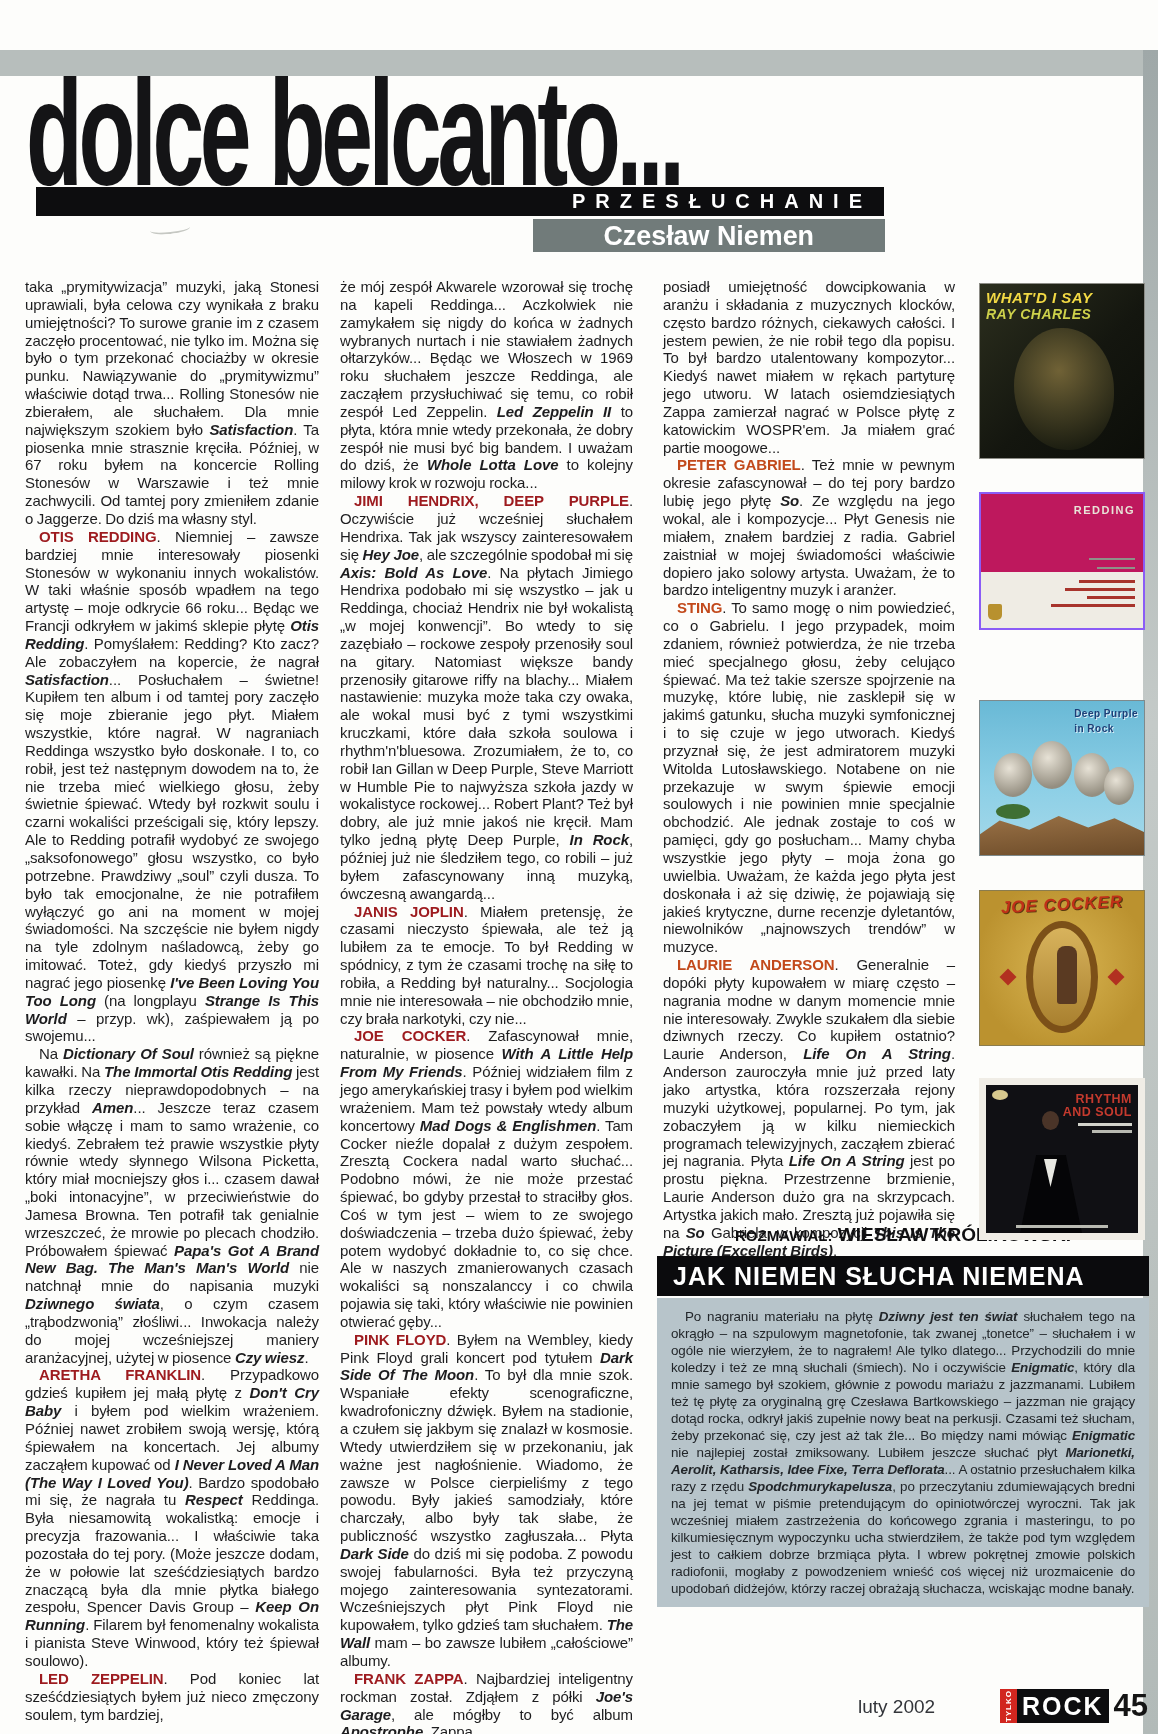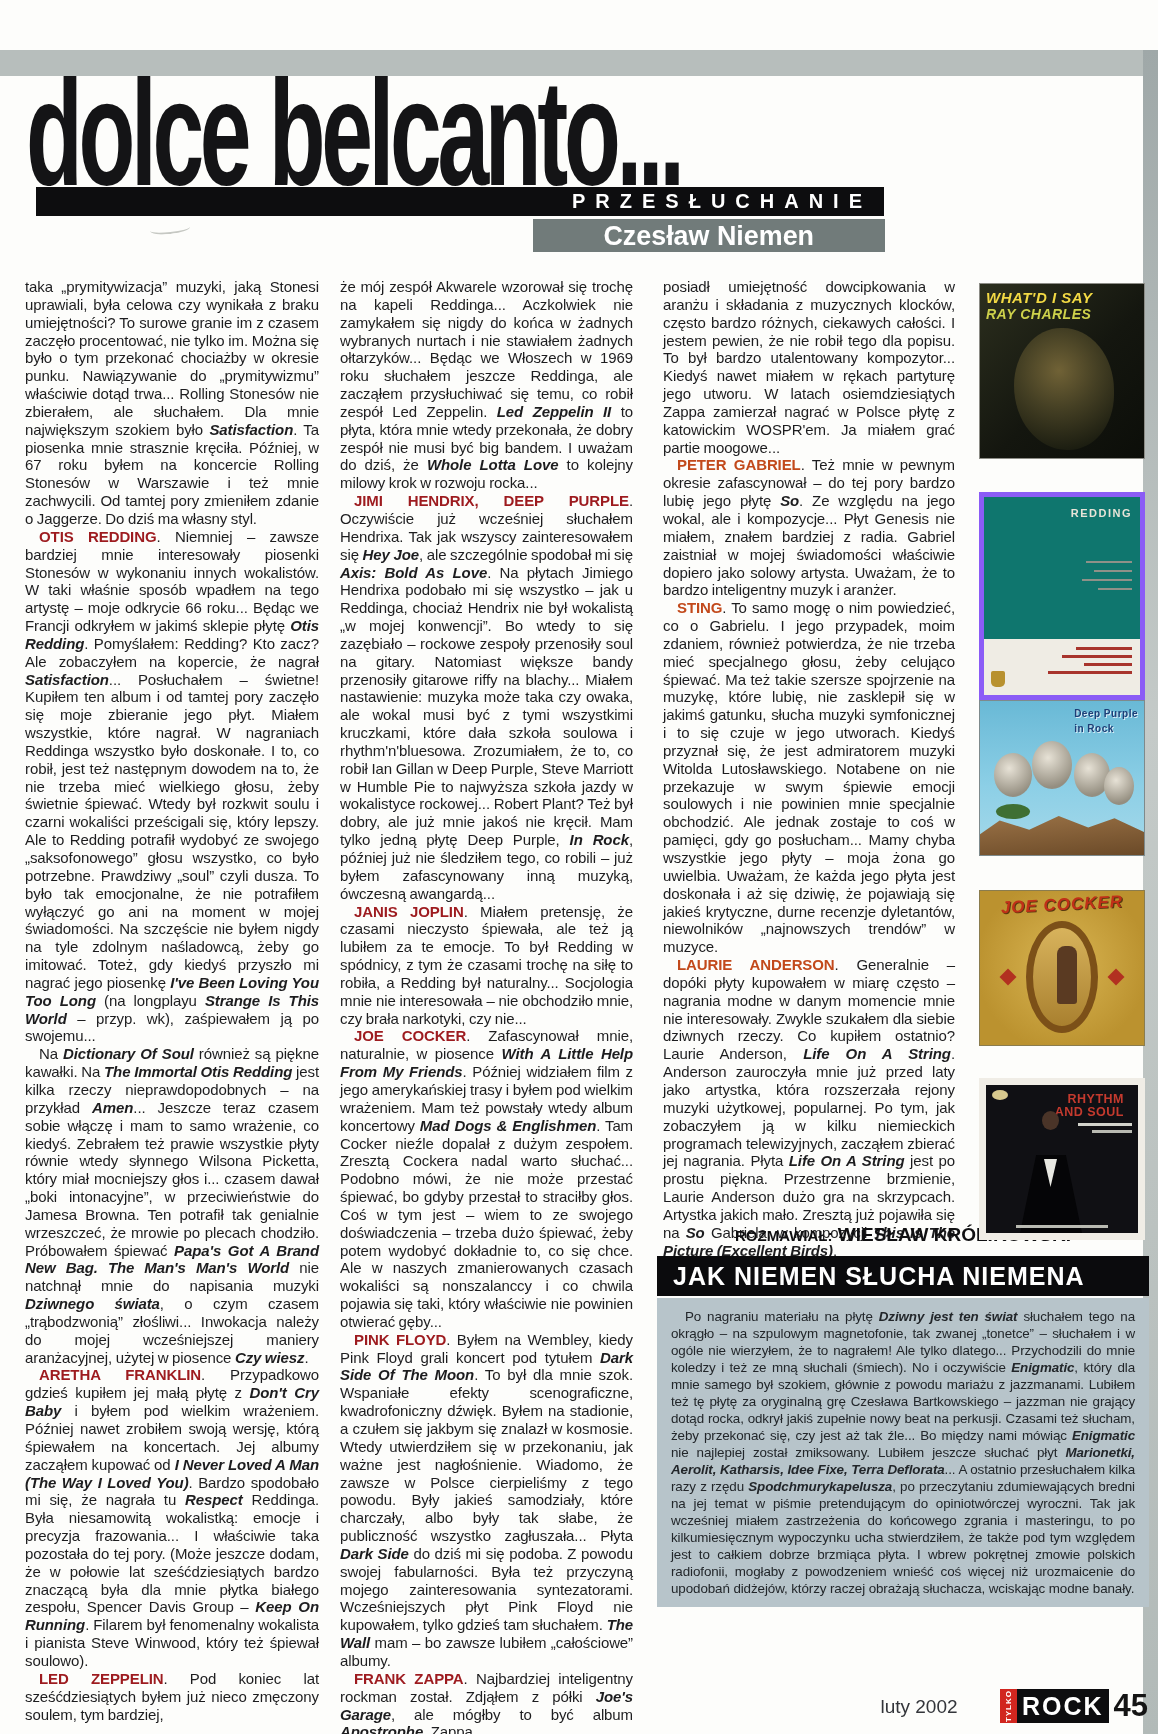--- a/index.html
+++ b/index.html
@@ -40,21 +40,21 @@
   .box-title{color:#fff;font-weight:bold;font-size:25px;letter-spacing:1px;white-space:nowrap;}
   .box-body{background:#b7c4ca;padding:10px 14px 10px 14px;font-size:13.4px;line-height:17px;
             text-align:justify;color:#22262a;letter-spacing:-0.1px;}
   
   .album{position:absolute;left:979px;width:166px;box-sizing:border-box;overflow:hidden;}
   #album1{top:283px;height:176px;background:linear-gradient(135deg,#2c2f1e 0%,#14160f 55%,#0c0e09 100%);border:1px solid #8c8c86;}
   .a1-title{position:absolute;left:6px;top:5px;color:#f2d944;font-weight:bold;font-style:italic;font-size:15px;letter-spacing:.5px;}
   .a1-artist{position:absolute;left:6px;top:22px;color:#cdd14b;font-weight:bold;font-style:italic;font-size:14px;letter-spacing:.5px;}
   .a1-face{position:absolute;left:34px;top:44px;width:100px;height:122px;border-radius:48% 52% 46% 54%;
            background:radial-gradient(circle at 45% 35%,#7a6a3a 0%,#4a4426 40%,#1a1c10 85%);opacity:.9;}
-  #album2{top:492px;height:208px;background:#0f766e;border:5px solid #8b5cf6;}
+  #album2{top:492px;height:138px;background:#be185d;border:2px solid #8b5cf6;}
   .a2-artist{position:absolute;right:8px;top:10px;color:#e8e4d8;font-weight:bold;font-size:11px;letter-spacing:1.5px;}
   .a2-line{position:absolute;right:8px;height:2px;background:#8e9188;}
   .a2-panel{position:absolute;left:0;bottom:0;width:100%;height:56px;background:#efece4;}
   .a2-red{position:absolute;right:8px;height:3px;background:#a8342c;}
   .a2-shield{position:absolute;left:7px;bottom:8px;width:14px;height:16px;background:#b8912f;border-radius:2px 2px 5px 5px;}
   #album3{top:700px;height:156px;background:linear-gradient(180deg,#69b9d6 0%,#8ccfe6 55%,#a6d9ea 100%);border:1px solid #7e8a8c;}
   .a3-title{position:absolute;right:6px;top:5px;text-align:left;color:#1d3f77;font-weight:bold;font-size:10px;line-height:15px;
             text-shadow:1px 1px 0 rgba(235,245,250,.85);letter-spacing:.5px;}
   .a3-face{position:absolute;border-radius:50%;background:radial-gradient(circle at 40% 35%,#e7e2d6,#948e80 75%);}
   .a3-base{position:absolute;left:0;bottom:0;width:100%;height:46px;background:linear-gradient(175deg,#a0774a,#6b4a28);
@@ -63,31 +63,31 @@
   #album4{top:890px;height:156px;background:radial-gradient(circle at 50% 48%,#d9b552 0%,#bb922f 75%);border:1px solid #8a7c4e;}
   .a4-title{position:absolute;left:0;top:4px;width:100%;text-align:center;color:#c03018;font-weight:bold;font-style:italic;
             font-size:17px;letter-spacing:1px;text-shadow:1px 1px 0 #5a3a10;transform:rotate(-3deg);}
   .a4-oval{position:absolute;left:46px;top:30px;width:72px;height:112px;border:7px solid #7c5018;border-radius:50%;
            background:linear-gradient(#d8b35c,#a9802f);box-sizing:border-box;}
   .a4-figure{position:absolute;left:24px;top:18px;width:20px;height:58px;background:#5a3a22;border-radius:8px 8px 3px 3px;}
   .a4-orn{position:absolute;width:12px;height:12px;background:#b23020;transform:rotate(45deg);top:80px;}
   #album5{top:1078px;height:162px;background:#f0ede6;padding:7px;}
   .a5-inner{position:relative;width:100%;height:100%;background:#101014;}
   .a5-logo{position:absolute;left:6px;top:5px;width:16px;height:10px;background:#d8c98e;border-radius:50%;}
-  .a5-title{position:absolute;right:14px;top:8px;text-align:right;color:#c43a2e;font-weight:bold;font-size:12.5px;line-height:13px;letter-spacing:.5px;}
+  .a5-title{position:absolute;right:6px;top:8px;text-align:right;color:#c43a2e;font-weight:bold;font-size:12.5px;line-height:13px;letter-spacing:.5px;}
   .a5-sub1{position:absolute;right:6px;top:38px;width:54px;height:3px;background:#d2d3cb;}
   .a5-sub2{position:absolute;right:6px;top:45px;width:40px;height:3px;background:#b9bab2;}
   .a5-head{position:absolute;left:56px;top:26px;width:17px;height:19px;background:#4a3428;border-radius:50%;}
   .a5-body{position:absolute;left:34px;bottom:0;width:62px;height:78px;background:#050507;
            clip-path:polygon(26% 0,74% 0,100% 100%,0 100%);}
   .a5-shirt{position:absolute;left:58px;bottom:46px;width:13px;height:28px;background:#e8e8e2;
             clip-path:polygon(0 0,100% 0,50% 100%);}
   .a5-caption{position:absolute;left:20%;bottom:5px;width:60%;height:3px;background:#b9bab2;}
   
-  .footer-date{position:absolute;left:858px;top:1696px;width:122px;text-align:center;font-size:19px;color:#33353a;}
+  .footer-date{position:absolute;left:858px;top:1696px;width:122px;text-align:left;font-size:19px;color:#33353a;}
   .logo{position:absolute;left:1000px;top:1688px;height:36px;display:flex;align-items:center;}
   .logo-tylko{width:17px;height:34px;background:#d1261f;display:flex;align-items:center;justify-content:center;}
   .logo-tylko span{writing-mode:vertical-rl;transform:rotate(180deg);color:#fff;font-size:8px;font-weight:bold;letter-spacing:1px;}
   .logo-rock{height:34px;background:#0d0d0f;color:#fff;font-size:25px;font-weight:bold;letter-spacing:2px;
              line-height:34px;padding:0 5px;}
   .logo-page{font-size:31px;font-weight:bold;color:#141414;margin-left:5px;}
 </style>
 </head>
 <body>
 

